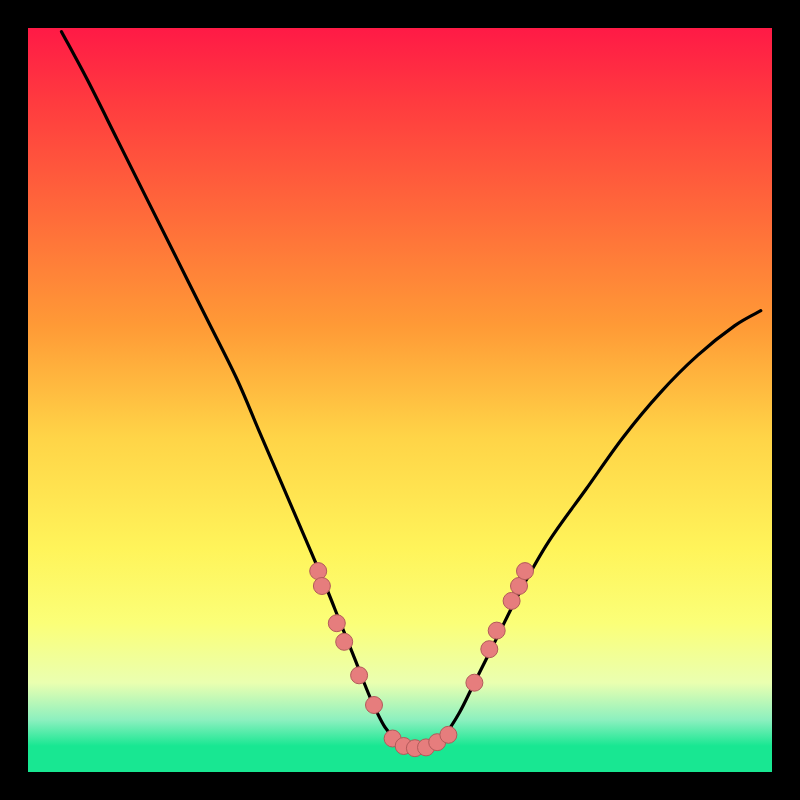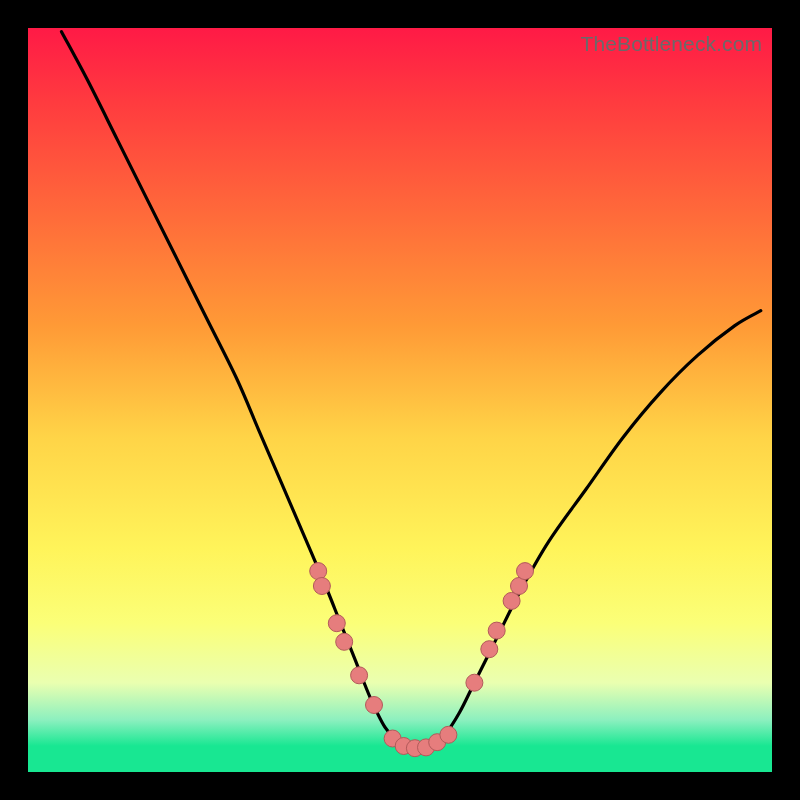--- a/index.html
+++ b/index.html
@@ -53,21 +53,20 @@
     width: 100%;
     height: 100%;
     overflow: visible;
   }
 </style>
 </head>
 <body>
 
 <div class="frame">
   <div class="plot">
-    <div class="watermark">TheBottleneck.com</div>
     <svg class="curve" viewBox="0 0 744 744" preserveAspectRatio="none">
       <path id="curve-path" fill="none" stroke="#000000" stroke-width="3.2" stroke-linecap="round" stroke-linejoin="round" d="M 33.5 3.7 C 37.8 11.8, 50.2 34.1, 59.5 52.1 C 68.8 70.1, 79.4 91.8, 89.3 111.6 C 99.2 131.4, 109.1 151.3, 119.0 171.1 C 129.0 191.0, 138.9 210.8, 148.8 230.6 C 158.7 250.5, 168.6 270.3, 178.6 290.2 C 188.5 310.0, 199.6 331.1, 208.3 349.7 C 217.0 368.3, 223.2 384.4, 230.6 401.8 C 238.1 419.1, 245.5 436.5, 253.0 453.8 C 260.4 471.2, 267.8 488.6, 275.3 505.9 C 282.7 523.3, 291.4 543.1, 297.6 558.0 C 303.8 572.9, 307.5 582.8, 312.5 595.2 C 317.4 607.6, 322.4 620.0, 327.4 632.4 C 332.3 644.8, 337.3 658.4, 342.2 669.6 C 347.2 680.8, 352.2 691.9, 357.1 699.4 C 362.1 706.8, 367.0 710.5, 372.0 714.2 C 377.0 718.0, 381.9 721.1, 386.9 721.7 C 391.8 722.3, 396.8 720.4, 401.8 718.0 C 406.7 715.5, 411.7 712.4, 416.6 706.8 C 421.6 701.2, 426.6 693.2, 431.5 684.5 C 436.5 675.8, 440.2 667.1, 446.4 654.7 C 452.6 642.3, 461.3 625.0, 468.7 610.1 C 476.2 595.2, 482.4 581.6, 491.0 565.4 C 499.7 549.3, 509.6 530.7, 520.8 513.4 C 532.0 496.0, 545.6 478.6, 558.0 461.3 C 570.4 443.9, 582.8 425.3, 595.2 409.2 C 607.6 393.1, 620.0 378.2, 632.4 364.6 C 644.8 350.9, 657.2 338.5, 669.6 327.4 C 682.0 316.2, 696.3 305.0, 706.8 297.6 C 717.3 290.2, 728.5 285.2, 732.8 282.7"></path>
       <g id="markers-group">
           <circle cx="290.2" cy="543.1" r="8.5" fill="#e67d7d" stroke="#b25a5a" stroke-width="1"></circle>
           <circle cx="293.9" cy="558.0" r="8.5" fill="#e67d7d" stroke="#b25a5a" stroke-width="1"></circle>
           <circle cx="308.8" cy="595.2" r="8.5" fill="#e67d7d" stroke="#b25a5a" stroke-width="1"></circle>
           <circle cx="316.2" cy="613.8" r="8.5" fill="#e67d7d" stroke="#b25a5a" stroke-width="1"></circle>
           <circle cx="331.1" cy="647.3" r="8.5" fill="#e67d7d" stroke="#b25a5a" stroke-width="1"></circle>
           <circle cx="346.0" cy="677.0" r="8.5" fill="#e67d7d" stroke="#b25a5a" stroke-width="1"></circle>
           <circle cx="364.6" cy="710.5" r="8.5" fill="#e67d7d" stroke="#b25a5a" stroke-width="1"></circle>

